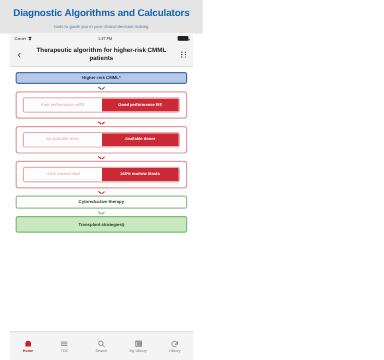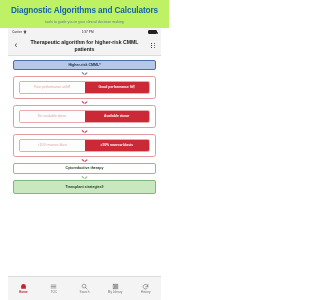--- a/index.html
+++ b/index.html
@@ -5,21 +5,21 @@
   * { margin:0; padding:0; box-sizing:border-box; }
   html,body { width:169px; height:300px; }
   body {
     font-family:"Liberation Sans", sans-serif;
     background:#ffffff;
     overflow:hidden;
     position:relative;
   }
 
   
-  .page-header { padding:6px 6px 4px; text-align:center; background:#bef264; }
+  .page-header { padding:6px 6px 4px; text-align:center; background:#e5e5e5; }
   .page-title {
     font-size:8.2px; font-weight:bold; color:#1464aa;
     letter-spacing:-0.1px; line-height:1.1;
   }
   .page-subtitle {
     font-size:3.6px; color:#5b7d9b; margin-top:4.5px; line-height:1.2;
   }
 
   
   .phone {

